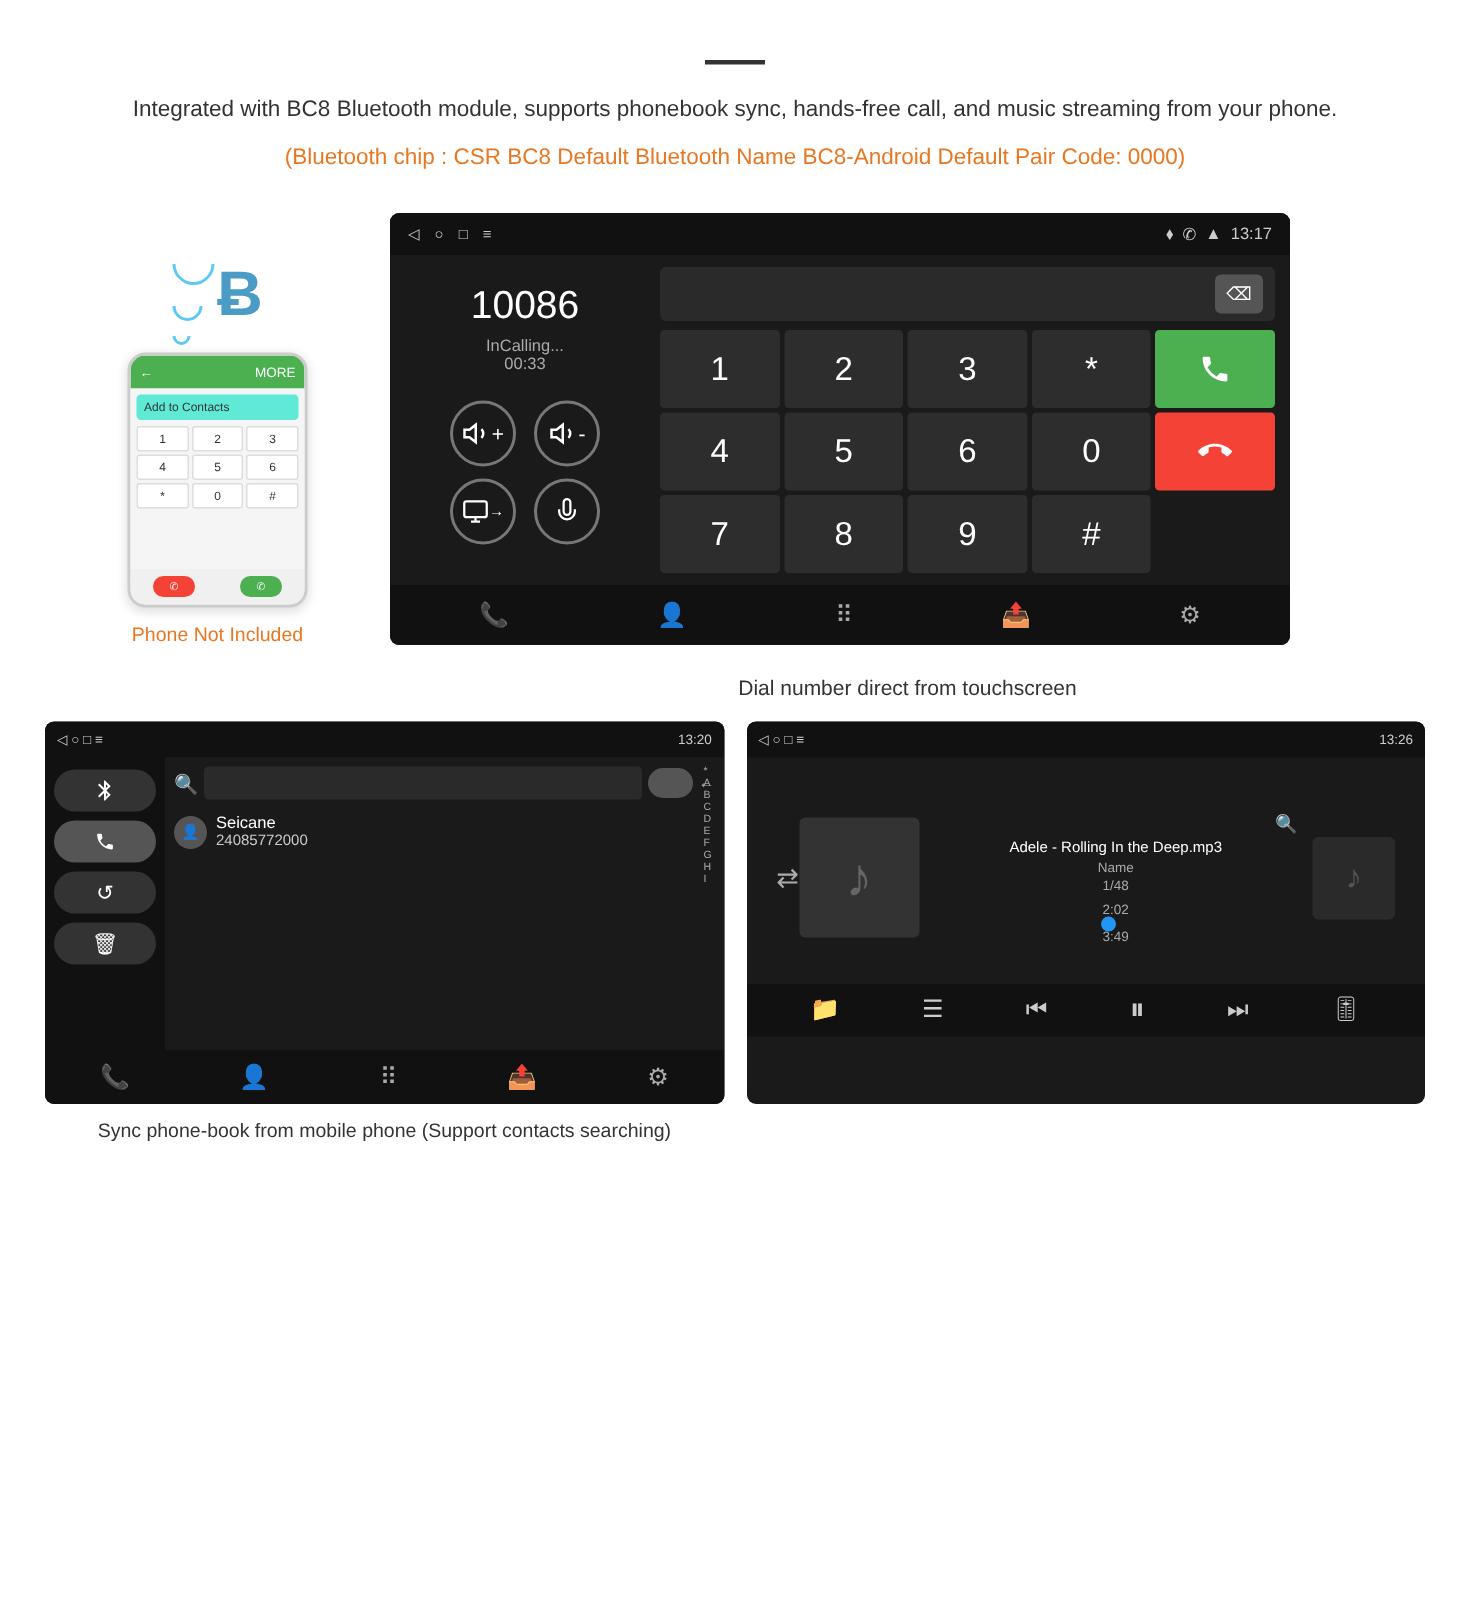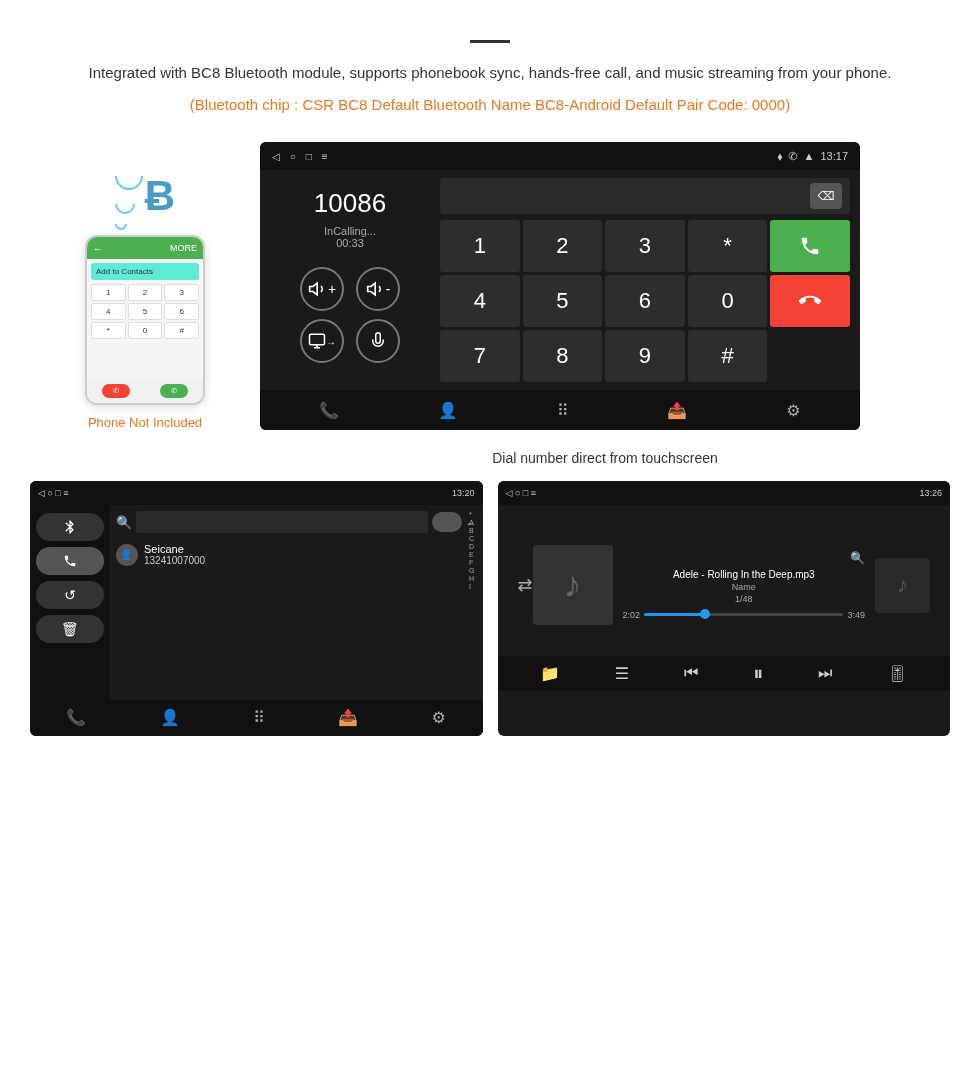--- a/index.html
+++ b/index.html
@@ -426,20 +426,21 @@
       background: #2a2a2a;
       border-radius: 4px;
       display: flex;
       align-items: center;
       justify-content: center;
     }
     .progress-row {
       display: flex;
       align-items: center;
       gap: 4px;
+      flex-direction: column;
     }
     .time-label { color: #aaa; font-size: 9px; }
     .progress-bar {
       flex: 1;
       height: 3px;
       background: #444;
       border-radius: 2px;
       position: relative;
     }
     .progress-fill {
@@ -691,21 +692,21 @@
             <span class="pb-search-icon">🔍</span>
             <div class="pb-search-bar"></div>
 
             <div style="width:30px;height:20px;background:#555;border-radius:10px;"></div>
             <span style="color:#aaa;font-size:11px;">←</span>
           </div>
           <div class="pb-contact-item">
             <div class="pb-avatar">👤</div>
             <div>
               <div class="pb-contact-name">Seicane</div>
-              <div class="pb-contact-info">13241007000</div>
+              <div class="pb-contact-info">24085772000</div>
             </div>
           </div>
         </div>
 
         <div class="pb-alphabet">
           <span>*</span>
           <span>A</span>
           <span>B</span>
           <span>C</span>
           <span>D</span>
@@ -717,20 +718,24 @@
         </div>
       </div>
 
       <div class="pb-nav-bar">
         <span class="nav-icon">📞</span>
         <span class="nav-icon">👤</span>
         <span class="nav-icon">⠿</span>
         <span class="nav-icon">📤</span>
         <span class="nav-icon">⚙</span>
       </div>
+    </div>
+    <div class="bottom-caption">
+      <span>Sync phone-book from mobile phone
+(Support contacts searching)</span>
     </div>
   </div>
 
   <div class="bottom-item">
     <div class="mini-screen">
 
       <div class="music-status-bar">
         <div>
           <span>◁ ○ □ ≡</span>
         </div>

